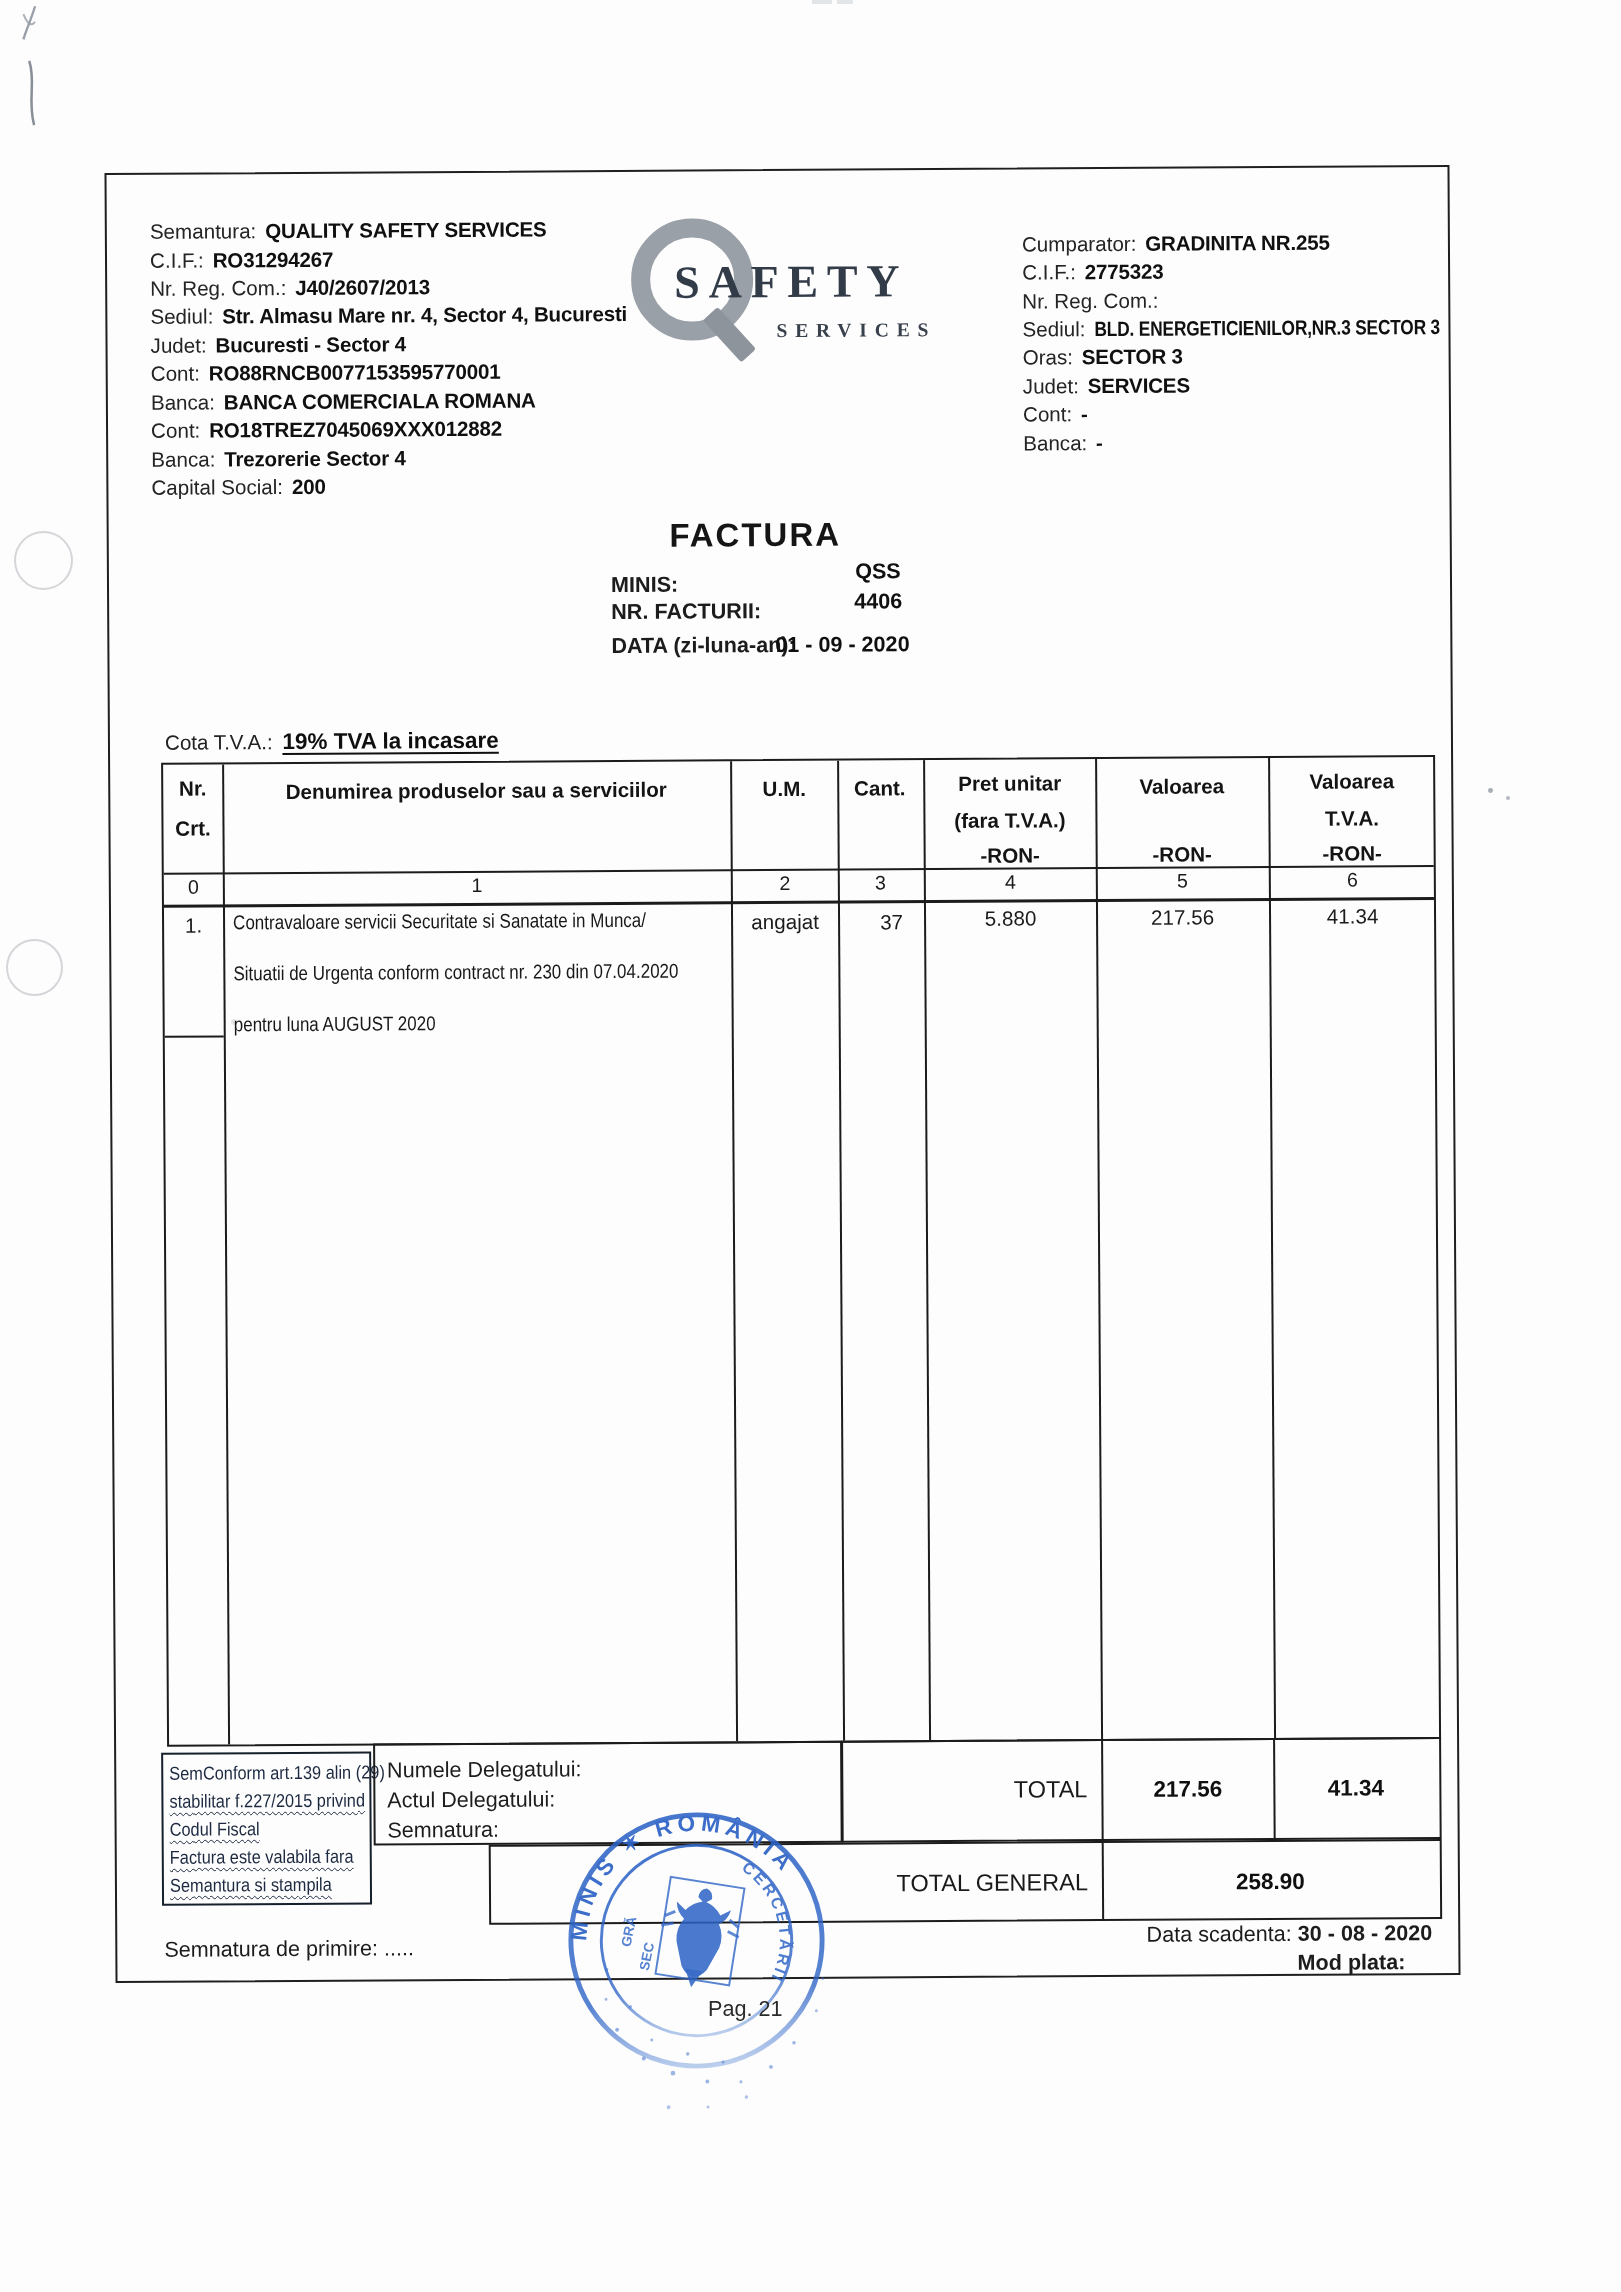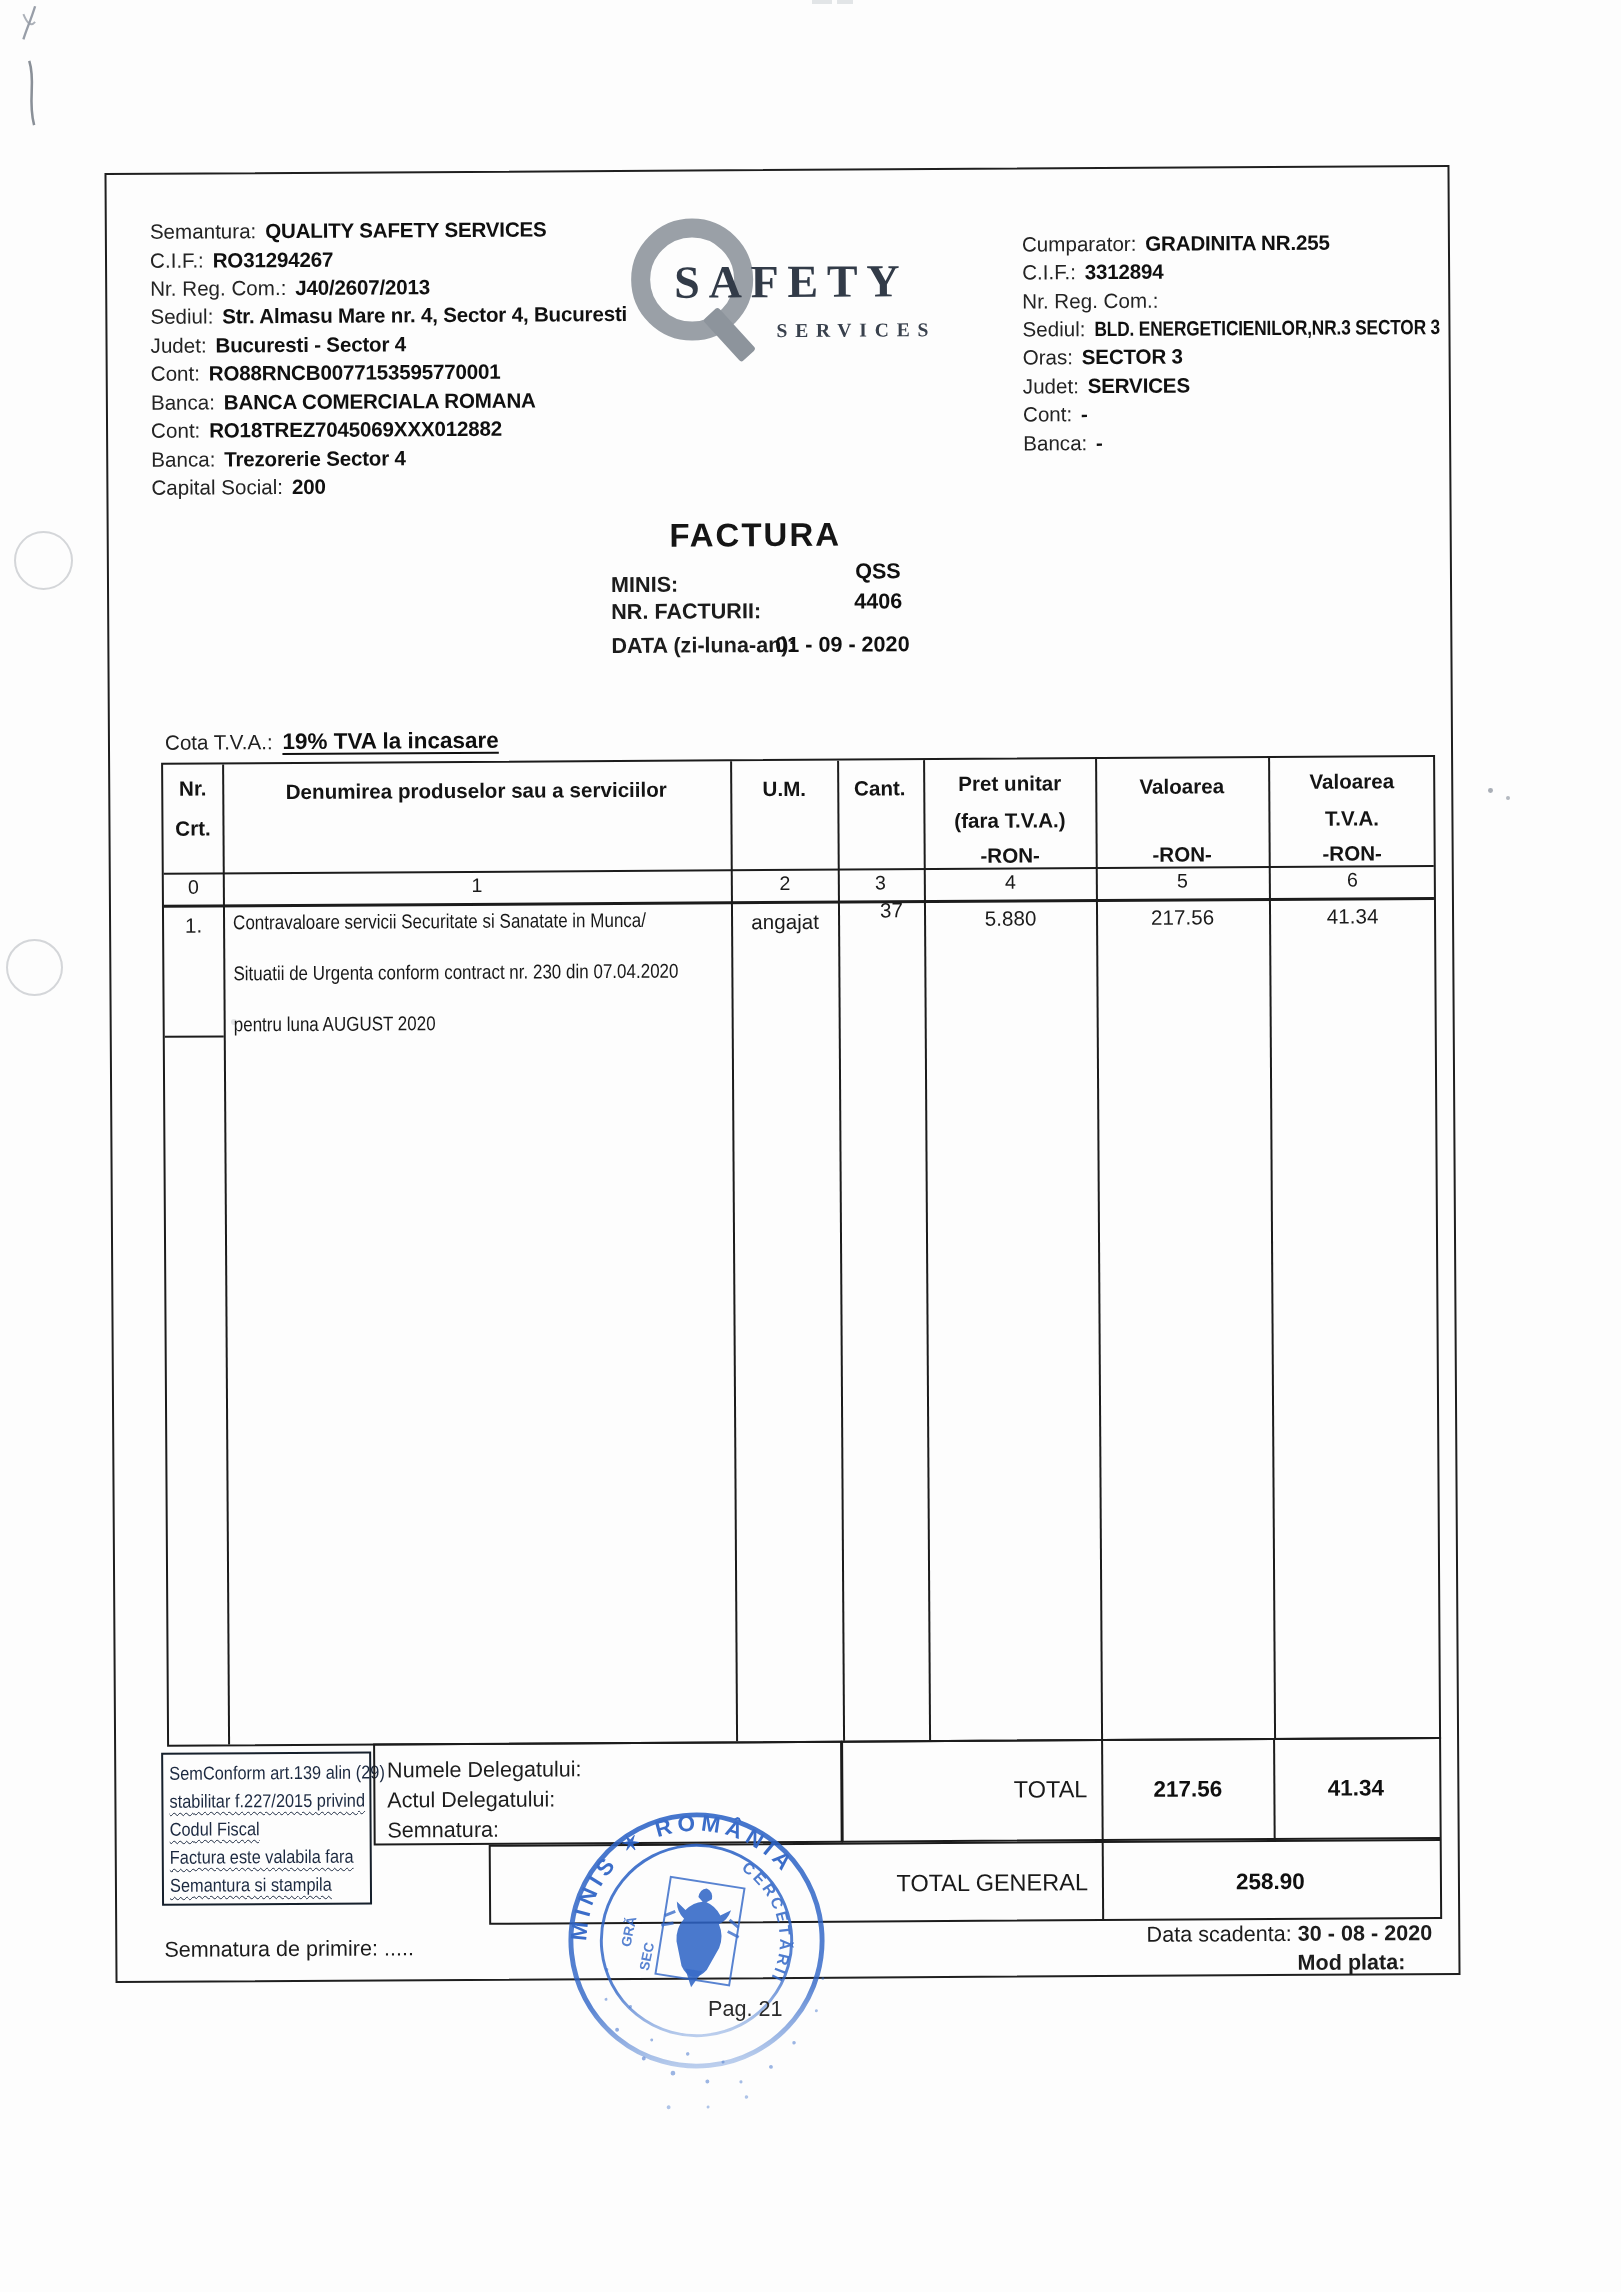--- a/index.html
+++ b/index.html
@@ -91,21 +91,21 @@
       <div class="info-row" style="left:43px;top:157px"><span class="lbl">Judet:</span><span class="val">Bucuresti - Sector 4</span></div>
       <div class="info-row" style="left:43px;top:185px"><span class="lbl">Cont:</span><span class="val">RO88RNCB0077153595770001</span></div>
       <div class="info-row" style="left:43px;top:214px"><span class="lbl">Banca:</span><span class="val">BANCA COMERCIALA ROMANA</span></div>
       <div class="info-row" style="left:43px;top:242px"><span class="lbl">Cont:</span><span class="val">RO18TREZ7045069XXX012882</span></div>
       <div class="info-row" style="left:43px;top:271px"><span class="lbl">Banca:</span><span class="val">Trezorerie Sector 4</span></div>
       <div class="info-row" style="left:43px;top:299px"><span class="lbl">Capital Social:</span><span class="val">200</span></div>
     </div>
 
     <div>
       <div class="info-row" style="left:915px;top:61px"><span class="lbl">Cumparator:</span><span class="val">GRADINITA NR.255</span></div>
-      <div class="info-row" style="left:915px;top:89px"><span class="lbl">C.I.F.:</span><span class="val">3312894</span></div>
+      <div class="info-row" style="left:915px;top:89px"><span class="lbl">C.I.F.:</span><span class="val">2775323</span></div>
       <div class="info-row" style="left:915px;top:118px"><span class="lbl">Nr. Reg. Com.:</span><span class="val"></span></div>
       <div class="info-row" style="left:915px;top:146px"><span class="lbl">Sediul:</span><span class="val fit">BLD. ENERGETICIENILOR,NR.3 SECTOR 3</span></div>
       <div class="info-row" style="left:915px;top:174px"><span class="lbl">Oras:</span><span class="val">SECTOR 3</span></div>
       <div class="info-row" style="left:915px;top:203px"><span class="lbl">Judet:</span><span class="val">SERVICES</span></div>
       <div class="info-row" style="left:915px;top:231px"><span class="lbl">Cont:</span><span class="val">-</span></div>
       <div class="info-row" style="left:915px;top:260px"><span class="lbl">Banca:</span><span class="val">-</span></div>
     </div>
 
     <div class="abs" style="left:502px;top:33px;width:372px;height:167px;">
       <div class="qring"></div>
@@ -157,21 +157,21 @@
       <div class="icell" style="left:674px;width:85px;top:111px">3</div>
       <div class="icell" style="left:760px;width:173px;top:111px">4</div>
       <div class="icell" style="left:932px;width:173px;top:111px">5</div>
       <div class="icell" style="left:1105px;width:167px;top:111px">6</div>
 
       <div class="dcell" style="left:0;width:59px;top:149px">1.</div>
       <div class="desc" style="top:147px"><span>Contravaloare servicii Securitate si Sanatate in Munca/</span></div>
       <div class="desc" style="top:198px"><span>Situatii de Urgenta conform contract nr. 230 din 07.04.2020</span></div>
       <div class="desc" style="top:249px"><span>pentru luna AUGUST 2020</span></div>
       <div class="dcell" style="left:567px;width:108px;top:149px">angajat</div>
-      <div class="dcell" style="left:674px;width:107px;top:138px">37</div>
+      <div class="dcell" style="left:674px;width:107px;top:150px">37</div>
       <div class="dcell" style="left:760px;width:173px;top:147px">5.880</div>
       <div class="dcell" style="left:932px;width:173px;top:147px">217.56</div>
       <div class="dcell" style="left:1105px;width:167px;top:147px">41.34</div>
     </div>
 
     <div class="legalbox">
       <div>SemConform art.139 alin (29)</div>
       <div class="wavy">stabilitar f.227/2015 privind</div>
       <div class="wavy">Codul Fiscal</div>
       <div class="wavy">Factura este valabila fara</div>

